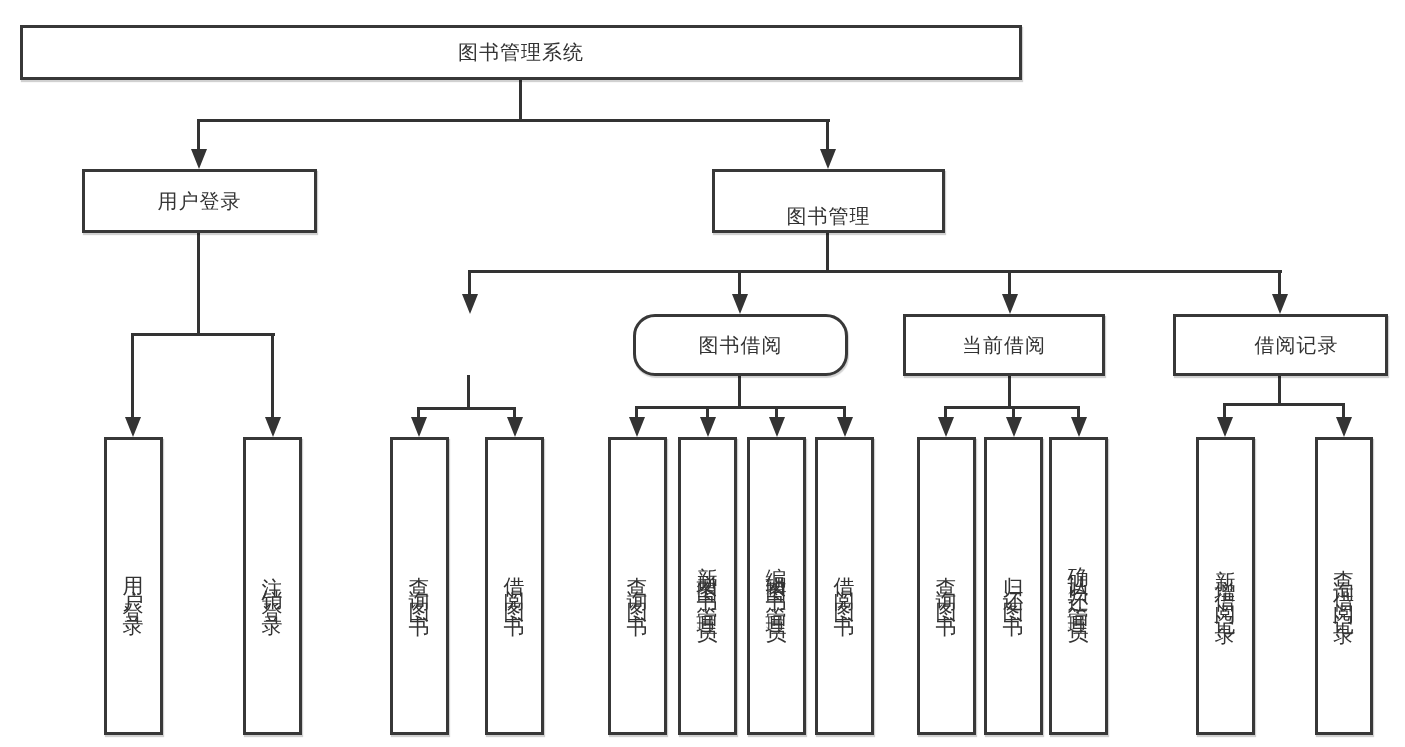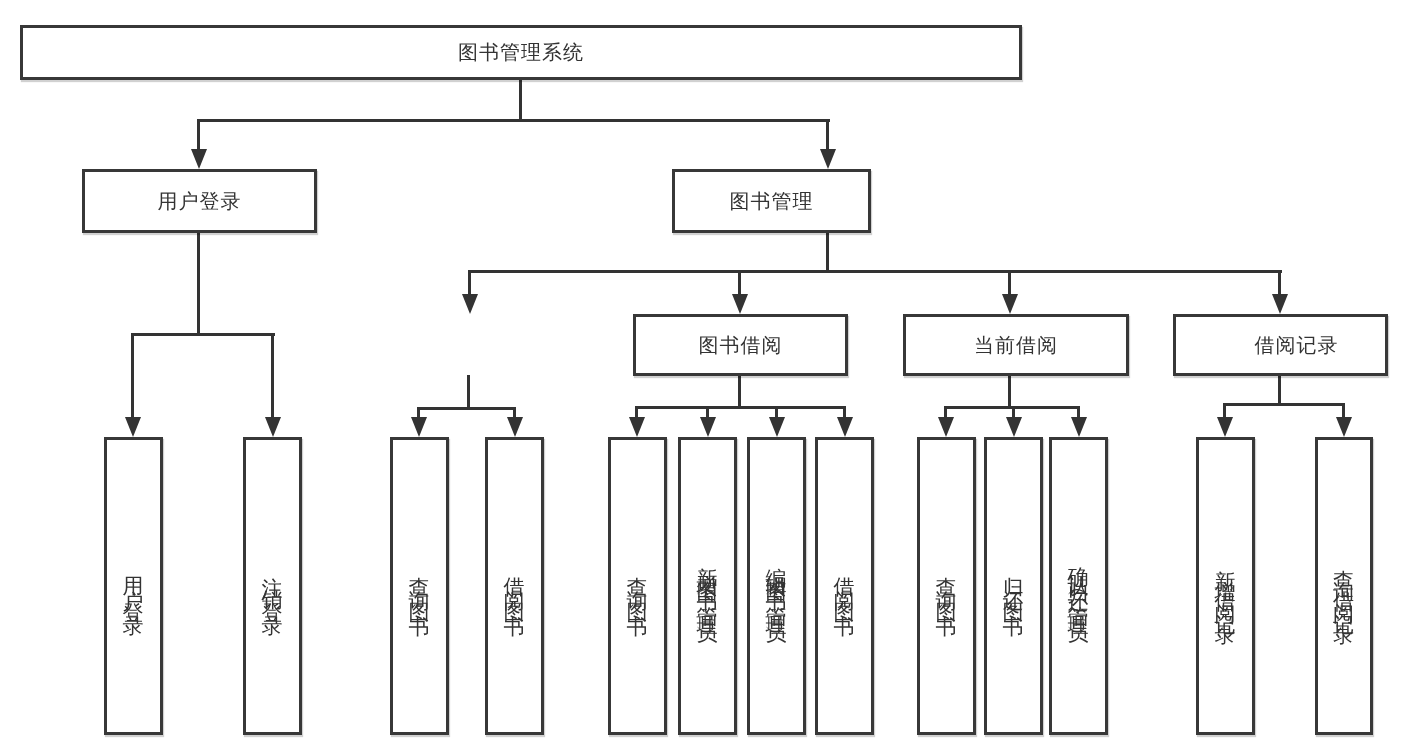--- a/index.html
+++ b/index.html
@@ -97,28 +97,28 @@
   <div class="tri" style="left:1217px;top:417px;"></div>
   <div class="tri" style="left:1336px;top:417px;"></div>
 
   <div class="box" style="left:20px;top:13px;width:1002px;height:55px;margin-top:12px;">
     <span class="hlabel">图书管理系统</span>
   </div>
 
   <div class="box" style="left:82px;top:169px;width:235px;height:64px;">
     <span class="hlabel">用户登录</span>
   </div>
-  <div class="box" style="left:672px;top:169px;width:199px;height:64px;">
+  <div class="box" style="left:712px;top:169px;width:233px;height:64px;align-items:flex-end;">
     <span class="hlabel">图书管理</span>
   </div>
 
-  <div class="box" style="left:633px;top:314px;width:215px;height:62px;">
+  <div class="box" style="left:633px;top:314px;width:215px;height:62px;border-radius:22px;">
     <span class="hlabel">图书借阅</span>
   </div>
-  <div class="box" style="left:903px;top:314px;width:226px;height:62px;">
+  <div class="box" style="left:903px;top:314px;width:202px;height:62px;">
     <span class="hlabel">当前借阅</span>
   </div>
   <div class="box" style="left:1173px;top:314px;width:215px;height:62px;padding-left:32px;">
     <span class="hlabel">借阅记录</span>
   </div>
 
   <div class="box" style="left:104px;top:437px;width:59px;height:298px;">
     <span class="vlabel ls4">用户登录</span>
   </div>
   <div class="box" style="left:243px;top:437px;width:59px;height:298px;">

